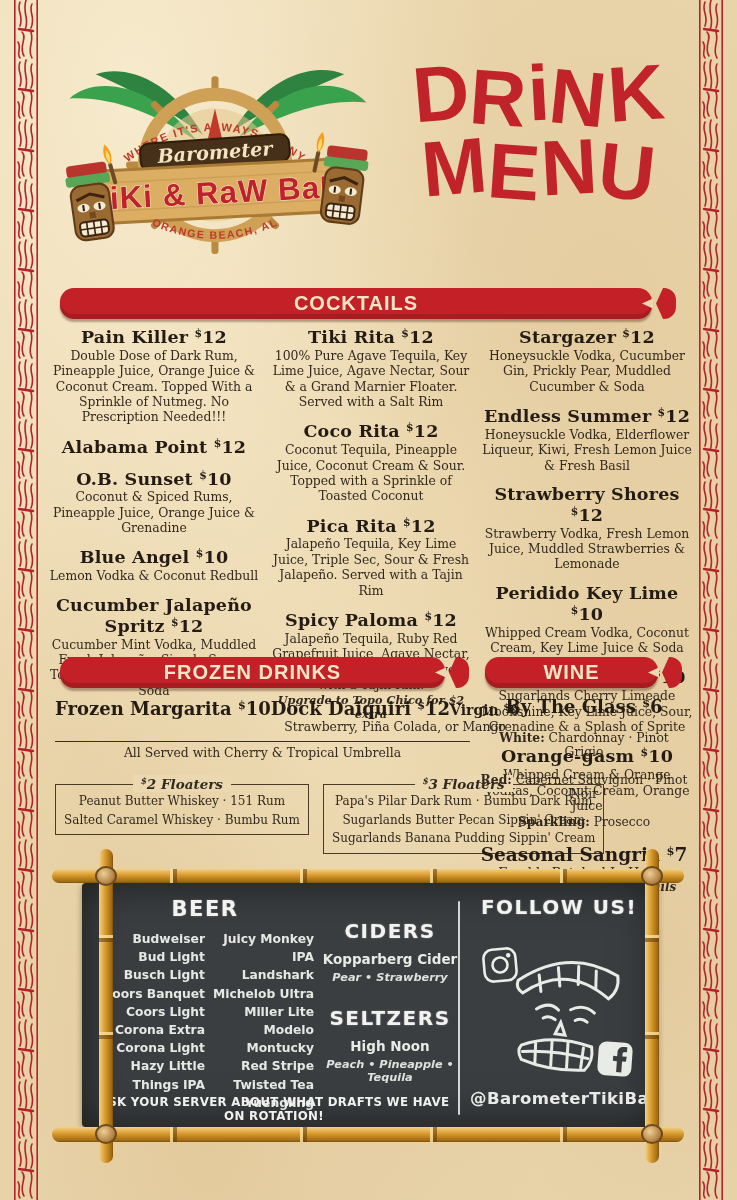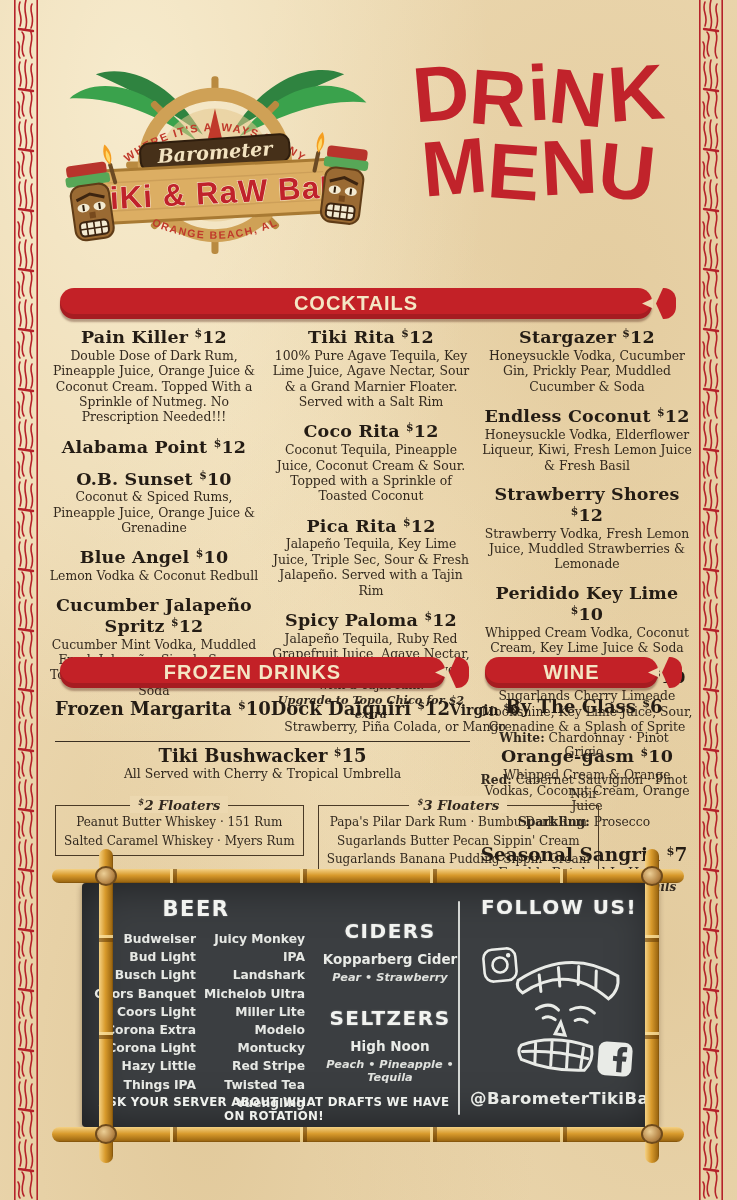--- a/index.html
+++ b/index.html
@@ -73,21 +73,21 @@
   .w-sangria .f-name{ font-size:18.5px; }
   .w-sub{ font-size:13px; }
   .w-note{ font-size:12px; font-weight:bold; font-style:italic; }
   
   .board{ position:absolute; left:82px; top:883px; width:576px; height:244px;
     background:#3b3e41; border-radius:4px;
     box-shadow:inset 0 0 46px rgba(0,0,0,.55), 0 2px 6px rgba(40,20,5,.4);
     font-family:"DejaVu Sans", sans-serif; color:#e9ebe7; }
   .chalk-h{ font-weight:bold; font-size:21px; letter-spacing:1.5px; color:#f2f3f0;
     text-shadow:0 0 2px rgba(255,255,255,.35); }
-  .beer-block{ position:absolute; left:5px; top:14px; width:218px; text-align:center; }
+  .beer-block{ position:absolute; left:14px; top:14px; width:218px; text-align:center; }
   .beer-cols{ display:flex; margin-top:9px; text-align:right; }
   .beer-col{ flex:1; }
   .beer-item{ font-size:12.3px; font-weight:bold; line-height:1.48; color:#e6e8e4; }
   .mid-block{ position:absolute; left:240px; top:36px; width:136px; text-align:center; }
   .mid-block .chalk-h{ font-size:20px; }
   .mb-name{ font-size:13.5px; font-weight:bold; margin-top:8px; }
   .mb-flavors{ font-size:11.3px; font-weight:bold; font-style:italic; margin-top:4px; color:#dfe1dd; }
   .mid-gap{ height:22px; }
   .board-divider{ position:absolute; left:376px; top:18px; bottom:12px; width:2px;
     background:rgba(240,242,238,.85); border-radius:2px; }
@@ -319,21 +319,21 @@
     <div class="c-note">Upgrade to Topo Chico for $2 extra</div>
   </div>
       </div>
       <div class="c-col">
         <div class="c-item">
     <div class="c-name"><span class="nm">Stargazer</span> <sup class="cur">$</sup><span class="pr">12</span></div>
     <div class="c-desc">Honeysuckle Vodka, Cucumber Gin, Prickly Pear, Muddled Cucumber &amp; Soda</div>
 
   </div>
         <div class="c-item">
-    <div class="c-name"><span class="nm">Endless Coconut</span> <sup class="cur">$</sup><span class="pr">12</span></div>
+    <div class="c-name"><span class="nm">Endless Summer</span> <sup class="cur">$</sup><span class="pr">12</span></div>
     <div class="c-desc">Honeysuckle Vodka, Elderflower Liqueur, Kiwi, Fresh Lemon Juice &amp; Fresh Basil</div>
 
   </div>
         <div class="c-item">
     <div class="c-name"><span class="nm">Strawberry Shores</span> <sup class="cur">$</sup><span class="pr">12</span></div>
     <div class="c-desc">Strawberry Vodka, Fresh Lemon Juice, Muddled Strawberries &amp; Lemonade</div>
 
   </div>
         <div class="c-item">
     <div class="c-name"><span class="nm">Peridido Key Lime</span> <sup class="cur">$</sup><span class="pr">10</span></div>
@@ -362,29 +362,28 @@
       <div class="f-item">
         <span class="f-name"><span>Frozen Margarita</span> <sup class="cur">$</sup><span>10</span></span>
       </div>
       <div class="f-item" style="text-align:center">
         <span class="f-name"><span>Dock Daiquiri</span> <sup class="cur">$</sup><span>12</span><span class="f-virgin"><span>Virgin</span> <sup class="cur">$</sup><span>6</span></span></span>
         <div class="f-desc">Strawberry, Piña Colada, or Mango</div>
       </div>
     </div>
     <hr class="frozen-hr">
     <div class="bushwacker">
-      <span class="f-name"><span>Tiki Bushwacker</span> <sup class="cur">$</sup><span>15</span></span>
       <div class="f-desc">All Served with Cherry &amp; Tropical Umbrella</div>
     </div>
     <div class="floaters-row" id="floaters-row">
         <div class="floater-box">
     <div class="fl-title"><sup class="cur fl-cur">$</sup><span class="fl-price">2</span><span class="fl-label"> Floaters</span></div>
     <div class="fl-lines">
             <div class="fl-line">Peanut Butter Whiskey · 151 Rum</div>
-            <div class="fl-line">Salted Caramel Whiskey · Myers Rum</div>
+            <div class="fl-line">Salted Caramel Whiskey · Bumbu Rum</div>
           </div>
   </div>
         <div class="floater-box">
     <div class="fl-title"><sup class="cur fl-cur">$</sup><span class="fl-price">3</span><span class="fl-label"> Floaters</span></div>
     <div class="fl-lines">
             <div class="fl-line">Papa's Pilar Dark Rum · Bumbu Dark Rum</div>
             <div class="fl-line">Sugarlands Butter Pecan Sippin' Cream</div>
             <div class="fl-line">Sugarlands Banana Pudding Sippin' Cream</div>
           </div>
   </div>

